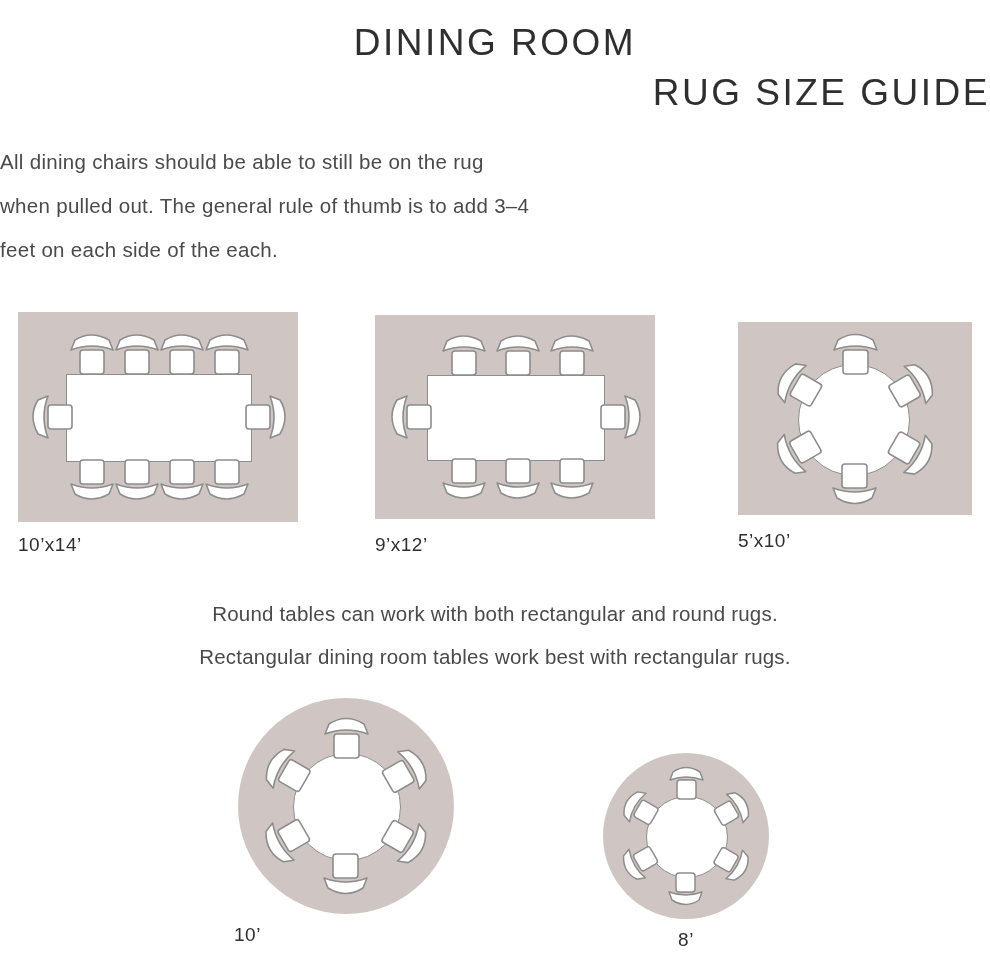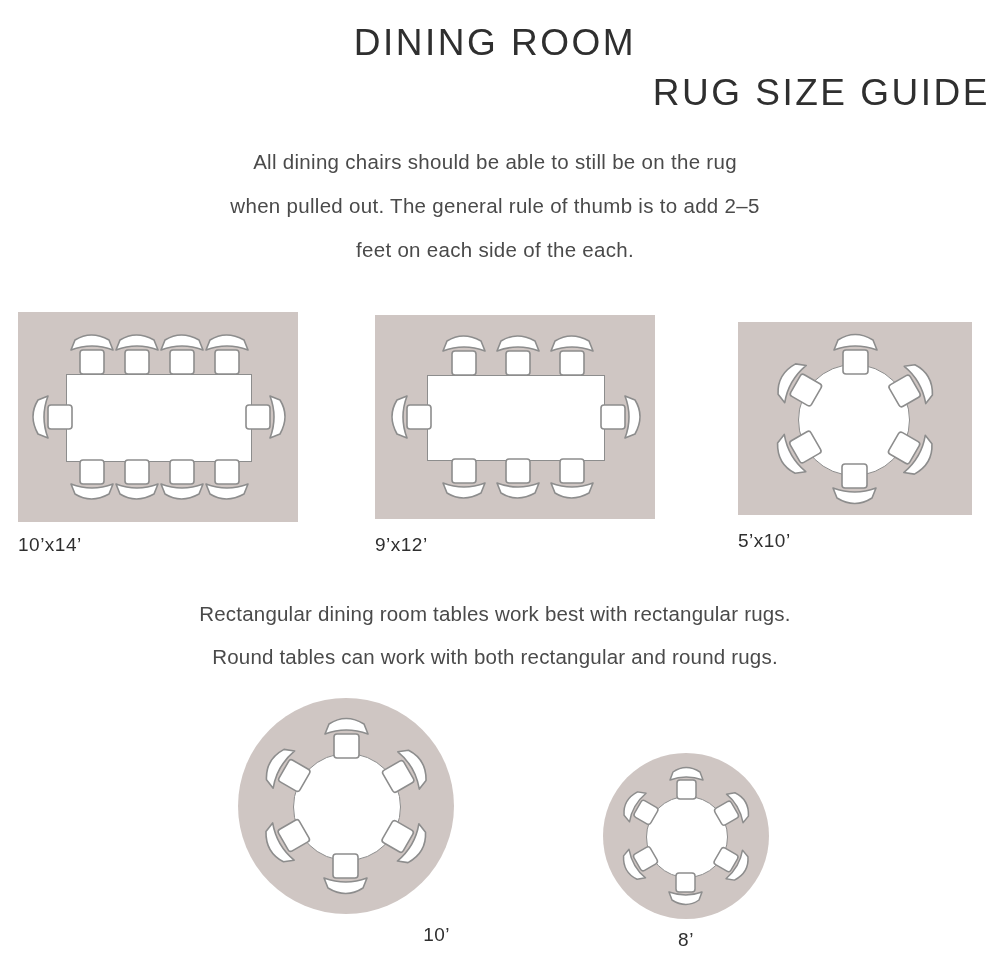--- a/index.html
+++ b/index.html
@@ -27,21 +27,20 @@
     font-size: 37px;
     letter-spacing: 2.5px;
     color: #2f2f2f;
     font-weight: 400;
     line-height: 1.35;
     padding-top: 18px;
   }
   .title .line2 { display: block; text-align: right; }
 
   .intro {
-    text-align: center;
     font-size: 20.5px;
     color: #4a4a4a;
     line-height: 2.15;
     letter-spacing: 0.3px;
     margin-top: 22px;
   }
   .intro span { display: block; }
 
   
   .rug-row-top {
@@ -116,21 +115,21 @@
 
 <div class="page">
 
   <div class="title">
     <span>DINING ROOM</span>
     <span class="line2">RUG SIZE GUIDE</span>
   </div>
 
   <div class="intro">
     <span>All dining chairs should be able to still be on the rug</span>
-    <span>when pulled out. The general rule of thumb is to add 2–5</span>
+    <span>when pulled out. The general rule of thumb is to add 3–4</span>
     <span>feet on each side of the each.</span>
   </div>
 
   <div class="rug-row-top">
 
     <div class="rug-block" style="left:18px; top:0;">
       <div class="rug-rect" style="width:280px; height:210px;">
         <div class="table-rect" style="left:48px; top:62px; width:184px; height:86px;"></div>
         <svg class="overlay" width="280" height="210" viewBox="0 0 280 210">
           <g fill="#ffffff" stroke="#8d8d8d" stroke-width="1.6" stroke-linejoin="round">
@@ -264,22 +263,22 @@
             </g>
           </g>
         </svg>
       </div>
       <div class="caption" style="left:0; top:208px;">5’x10’</div>
     </div>
 
   </div>
 
   <div class="mid-text">
+    <span>Round tables can work with both rectangular and round rugs.</span>
     <span>Rectangular dining room tables work best with rectangular rugs.</span>
-    <span>Round tables can work with both rectangular and round rugs.</span>
   </div>
 
   <div class="rug-row-bottom">
 
     <div class="rug-block" style="left:238px; top:0;">
       <div class="rug-round" style="width:216px; height:216px;">
         <div class="table-round" style="left:55px; top:55px; width:106px; height:106px;"></div>
         <svg class="overlay" width="216" height="216" viewBox="0 0 216 216">
           <g fill="#ffffff" stroke="#8d8d8d" stroke-width="1.6" stroke-linejoin="round">
             <g transform="translate(108,108) rotate(0) translate(-108,-108)">
@@ -302,21 +301,21 @@
               <path d="M91 26 q17 -11 35 0 l4 10 q-22 -8 -43 0 z"></path>
               <rect x="96" y="36" width="25" height="24" rx="3"></rect>
             </g>
             <g transform="translate(108,108) rotate(300) translate(-108,-108)">
               <path d="M91 26 q17 -11 35 0 l4 10 q-22 -8 -43 0 z"></path>
               <rect x="96" y="36" width="25" height="24" rx="3"></rect>
             </g>
           </g>
         </svg>
       </div>
-      <div class="caption" style="left:-4px; top:226px; width:216px; text-align:right;">10’</div>
+      <div class="caption" style="left:-4px; top:226px; width:216px; text-align:left;">10’</div>
     </div>
 
     <div class="rug-block" style="left:603px; top:55px;">
       <div class="rug-round" style="width:166px; height:166px;">
         <div class="table-round" style="left:43px; top:43px; width:80px; height:80px;"></div>
         <svg class="overlay" width="166" height="166" viewBox="0 0 166 166">
           <g fill="#ffffff" stroke="#8d8d8d" stroke-width="1.5" stroke-linejoin="round">
             <g transform="translate(83,83) rotate(0) translate(-83,-83)">
               <path d="M70 19 q13 -9 27 0 l3 8 q-17 -6 -33 0 z"></path>
               <rect x="74" y="27" width="19" height="19" rx="3"></rect>

